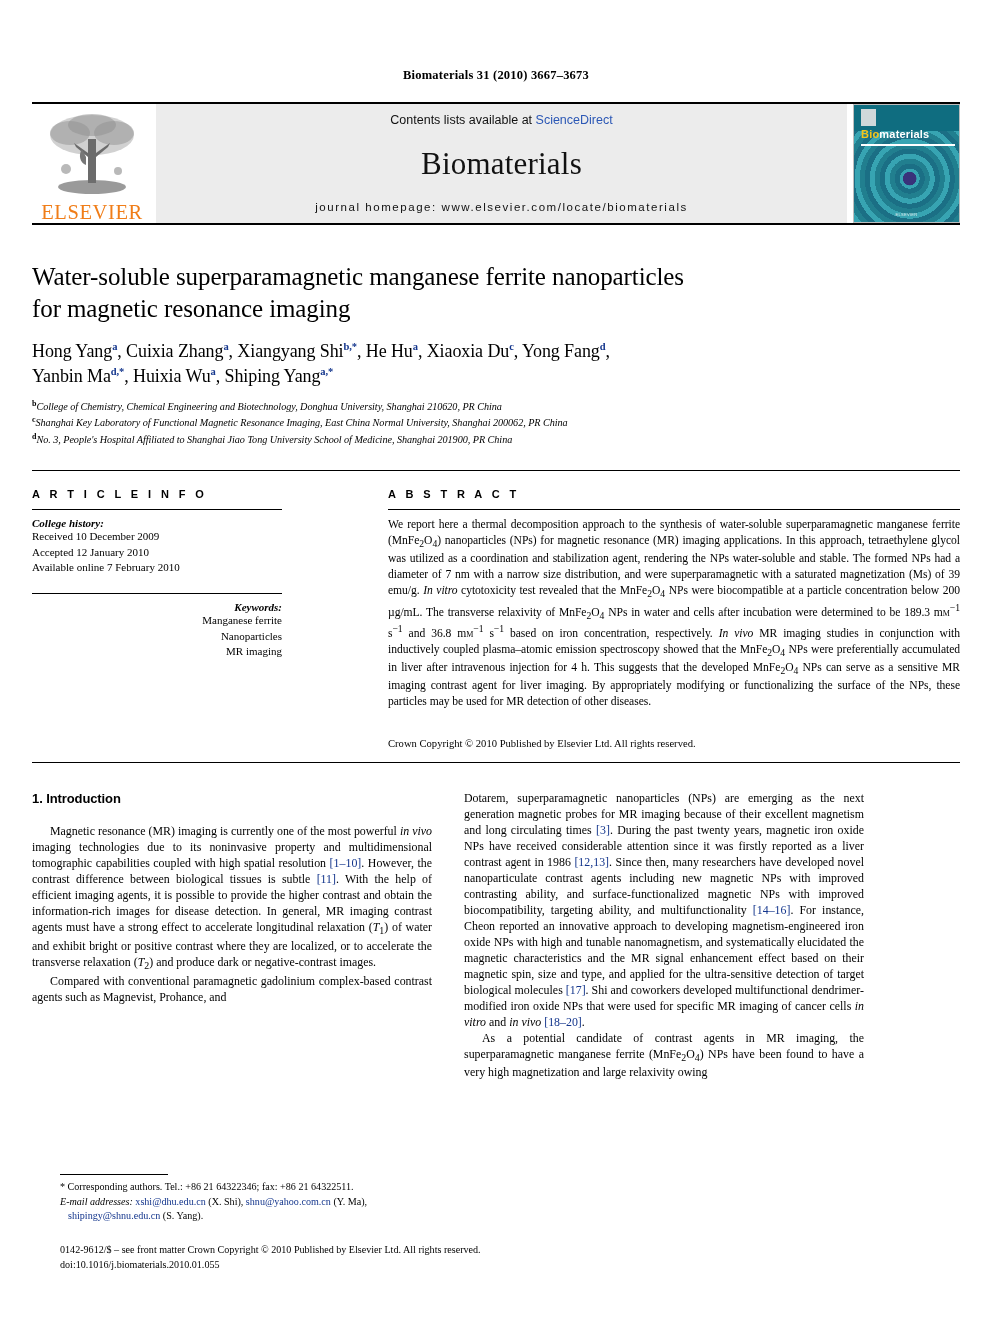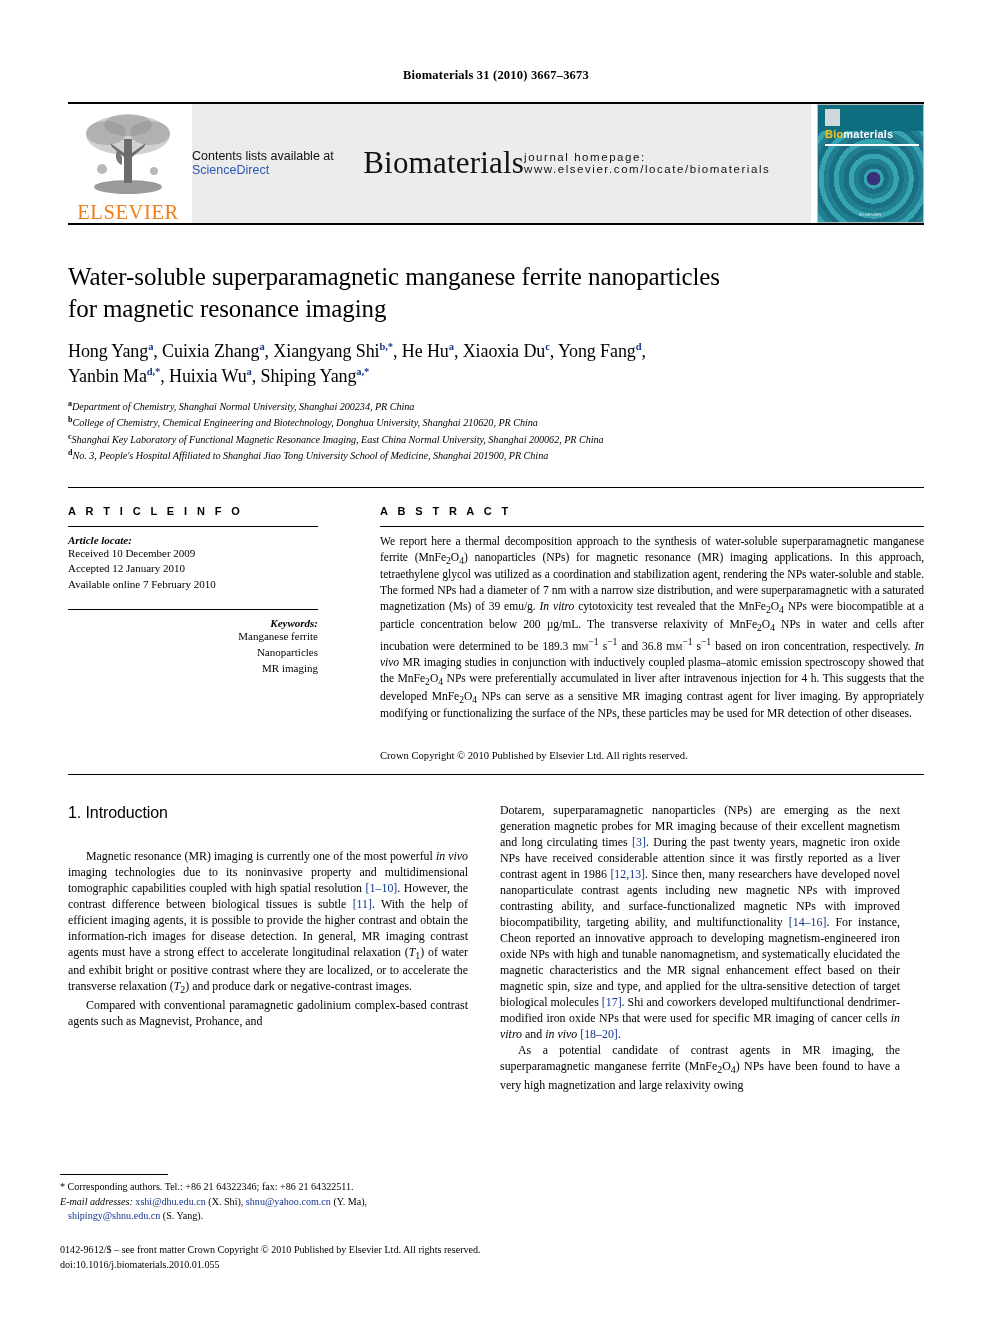--- a/index.html
+++ b/index.html
@@ -3,42 +3,42 @@
 <meta charset="utf-8">
 <style>
   html,body{margin:0;padding:0;}
   body{
     width:992px; height:1323px;
     background:#ffffff;
     font-family:"Liberation Serif", serif;
     color:#000;
     -webkit-font-smoothing:none;
   }
-  .page{position:relative;width:992px;height:1323px;box-sizing:border-box;padding:0 68px;}
+  .page{position:relative;width:992px;height:1323px;box-sizing:border-box;padding:0 32px;}
 
   
   .runhead{
     text-align:center;font-weight:bold;font-size:12.5px;
     padding-top:68px;letter-spacing:.2px;
   }
 
   
   .headrule{border-top:2.5px solid #000;margin-top:19px;}
   .headband{display:flex;align-items:stretch;height:119px;}
   .elsevier{
     width:120px;flex:0 0 120px;display:flex;flex-direction:column;
     align-items:center;justify-content:flex-start;padding-top:5px;
   }
   .elsevier svg{display:block;}
   .els-word{
     color:#F07D18;font-family:"Liberation Serif",serif;font-size:20.5px;
     letter-spacing:.6px;line-height:1;margin-top:1px;font-weight:400;
   }
   .centerband{
-    flex:1;background:#ececec;display:flex;flex-direction:row;
+    flex:1;background:#ececec;display:flex;flex-direction:column;
     align-items:center;justify-content:space-between;padding:9px 0 10px;
     margin-left:4px;
   }
   .contents{font-family:"Liberation Sans",sans-serif;font-size:12.5px;color:#111;}
   .contents .sd{color:#2b57b5;}
   .jtitle{font-family:"Liberation Serif",serif;font-size:31px;color:#111;letter-spacing:.2px;}
   .homepage{
     font-family:"Liberation Sans",sans-serif;font-size:11.5px;color:#111;
     letter-spacing:1.55px;
   }
@@ -74,21 +74,21 @@
   }
   .authors sup{font-size:10.5px;color:#13358c;font-weight:bold;vertical-align:super;}
   .affils{margin-top:9px;}
   .affil{
     font-style:italic;font-size:10.2px;line-height:1.48;letter-spacing:-.05px;
   }
   .affil sup{font-style:normal;font-weight:bold;font-size:8px;vertical-align:super;}
 
   
   .absrule{border-top:1.2px solid #000;margin-top:23px;}
-  .cols{display:flex;padding-top:17px;}
+  .cols{display:flex;padding-top:17px;gap:44px;}
   .infocol{width:250px;flex:0 0 250px;}
   .abscol{flex:1;margin-left:62px;}
   .secthead{
     font-family:"Liberation Sans",sans-serif;font-weight:bold;font-size:11px;
     letter-spacing:3.4px;
   }
   .ruleb{border-top:1.4px solid #000;margin:9px 0 7px;}
   .ih{font-style:italic;font-weight:bold;font-size:11px;}
   .il{font-size:11px;line-height:1.42;}
   .kwblock{margin-top:17px;text-align:right;}
@@ -98,22 +98,22 @@
   }
   .abstract i{font-style:italic;}
   .copy{text-align:left;font-size:10.6px;margin-top:28px;}
   .afterabs{border-top:1.6px solid #000;margin-top:13px;}
 
   
   .body{display:flex;padding-top:27px;}
   .bcol{width:400px;flex:0 0 400px;font-size:11.9px;line-height:1.345;text-align:justify;}
   .bcol.right{margin-left:32px;}
   .bcol h2{
-    font-family:"Liberation Sans",sans-serif;font-size:16px;font-weight:normal;
-    margin:0 0 24px;letter-spacing:-.1px;
+    font-family:"Liberation Sans",sans-serif;font-size:13px;font-weight:bold;
+    margin:0 0 16px;letter-spacing:-.1px;
   }
   .bcol p{margin:0;text-indent:18px;}
   .bcol p.noind{text-indent:0;}
   .ref{color:#13358c;}
   em{font-style:italic;}
 
   
   .fnote{position:absolute;left:60px;top:1174px;width:400px;}
   .fnrule{border-top:1px solid #000;width:108px;margin-bottom:5px;}
   .fn{font-size:10.1px;line-height:1.46;text-indent:-8px;padding-left:8px;}
@@ -177,35 +177,34 @@
       <span>Water-soluble superparamagnetic manganese ferrite nanoparticles</span><br>
       <span>for magnetic resonance imaging</span>
     </h1>
 
     <div class="authors">
       Hong Yang<sup>a</sup>, Cuixia Zhang<sup>a</sup>, Xiangyang Shi<sup>b,*</sup>, He Hu<sup>a</sup>, Xiaoxia Du<sup>c</sup>, Yong Fang<sup>d</sup>,<br>
       Yanbin Ma<sup>d,*</sup>, Huixia Wu<sup>a</sup>, Shiping Yang<sup>a,*</sup>
     </div>
 
     <div class="affils">
-      <div class="affil"><sup>a</sup><span>Department of Chemistry, Shanghai Normal University, Shanghai 200234, PR China</span></div>
       <div class="affil"><sup>b</sup><span>College of Chemistry, Chemical Engineering and Biotechnology, Donghua University, Shanghai 210620, PR China</span></div>
       <div class="affil"><sup>c</sup><span>Shanghai Key Laboratory of Functional Magnetic Resonance Imaging, East China Normal University, Shanghai 200062, PR China</span></div>
       <div class="affil"><sup>d</sup><span>No. 3, People's Hospital Affiliated to Shanghai Jiao Tong University School of Medicine, Shanghai 201900, PR China</span></div>
     </div>
   </div>
 
   <div class="absrule"></div>
 
   <div class="cols">
 
     <div class="infocol">
       <div class="secthead">A R T I C L E  I N F O</div>
       <div class="ruleb"></div>
-      <div class="ih">Article locate:</div>
+      <div class="ih">College history:</div>
       <div class="il">Received 10 December 2009</div>
       <div class="il">Accepted 12 January 2010</div>
       <div class="il">Available online 7 February 2010</div>
 
       <div class="kwblock">
         <div class="ruleb"></div>
         <div class="ih">Keywords:</div>
         <div class="il">Manganese ferrite</div>
         <div class="il">Nanoparticles</div>
         <div class="il">MR imaging</div>

